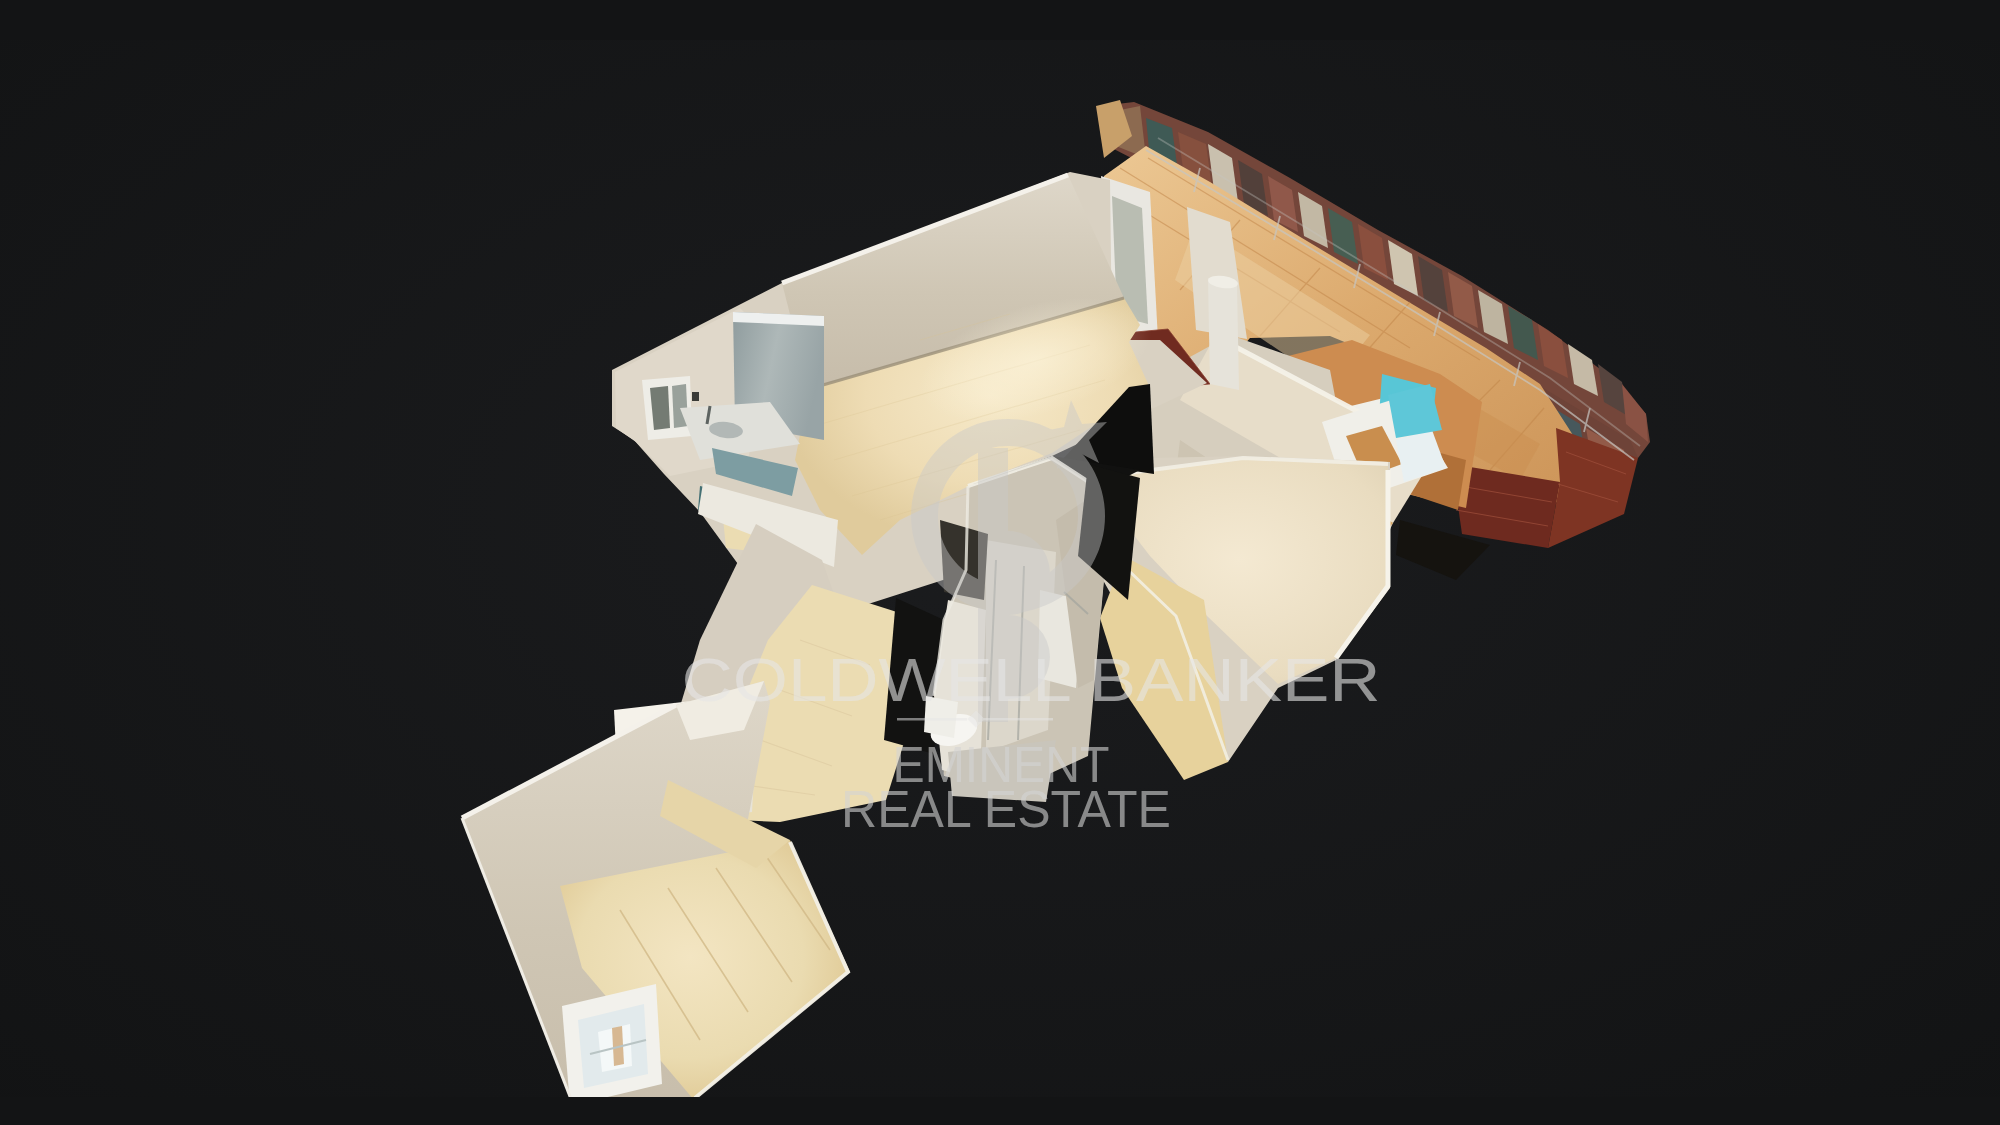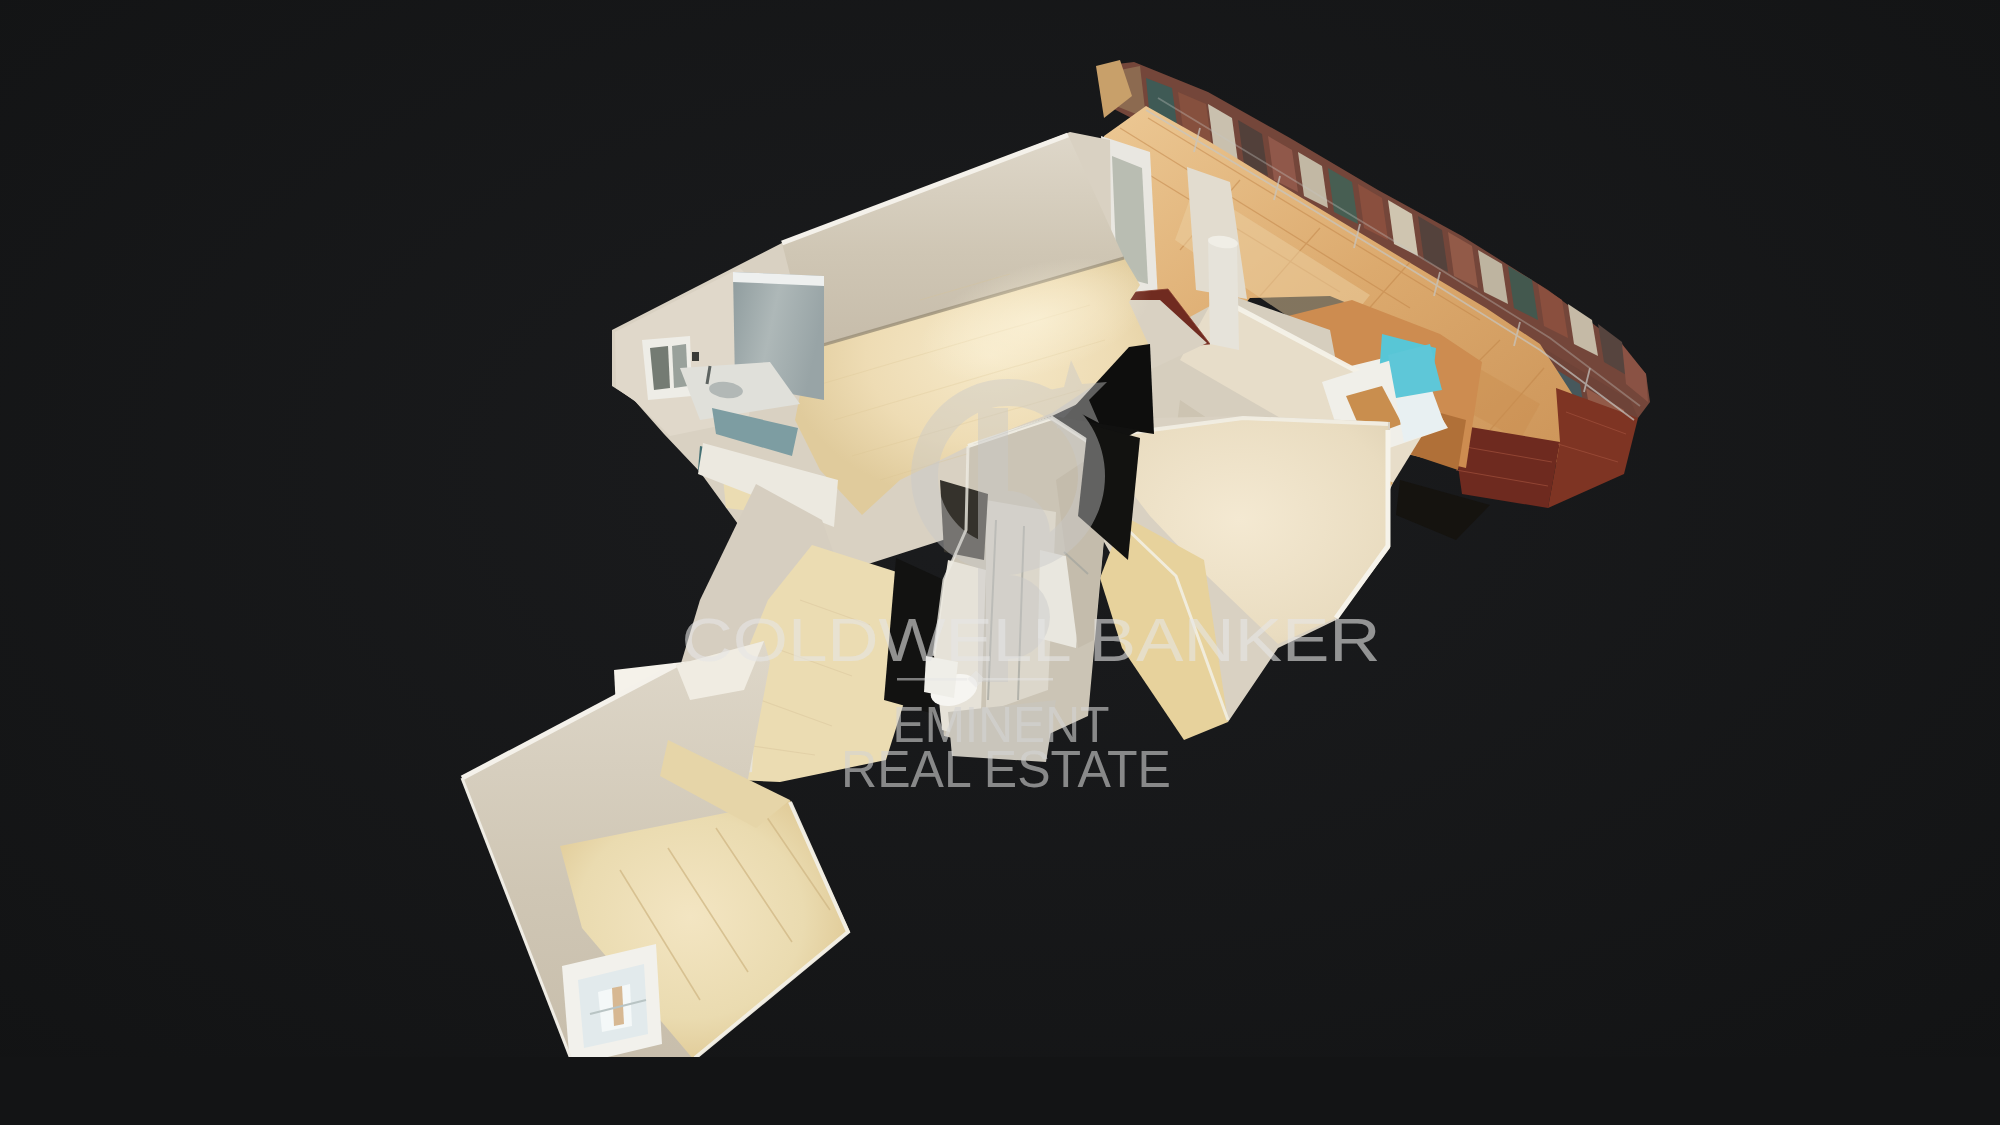--- a/index.html
+++ b/index.html
@@ -1,17 +1,17 @@
 <!DOCTYPE html>
 <html><head>
 <meta charset="utf-8">
 <style>
   html,body{margin:0;padding:0;background:#131415;}
   #stage{position:relative;width:2000px;height:1057px;overflow:hidden;
-    font-family:"Liberation Sans", sans-serif;}
+    font-family:"Liberation Sans", sans-serif;margin-top:40px;}
   svg{position:absolute;top:0;left:0;filter:blur(0.6px);}
 </style>
 </head>
 <body>
 <div id="stage">
 <svg width="2000" height="1125" viewBox="0 0 2000 1125">
 <defs>
   <radialGradient id="bgG" cx="0.5" cy="0.42" r="0.75">
     <stop offset="0" stop-color="#1b1c1e"></stop>
     <stop offset="1" stop-color="#121314"></stop>

